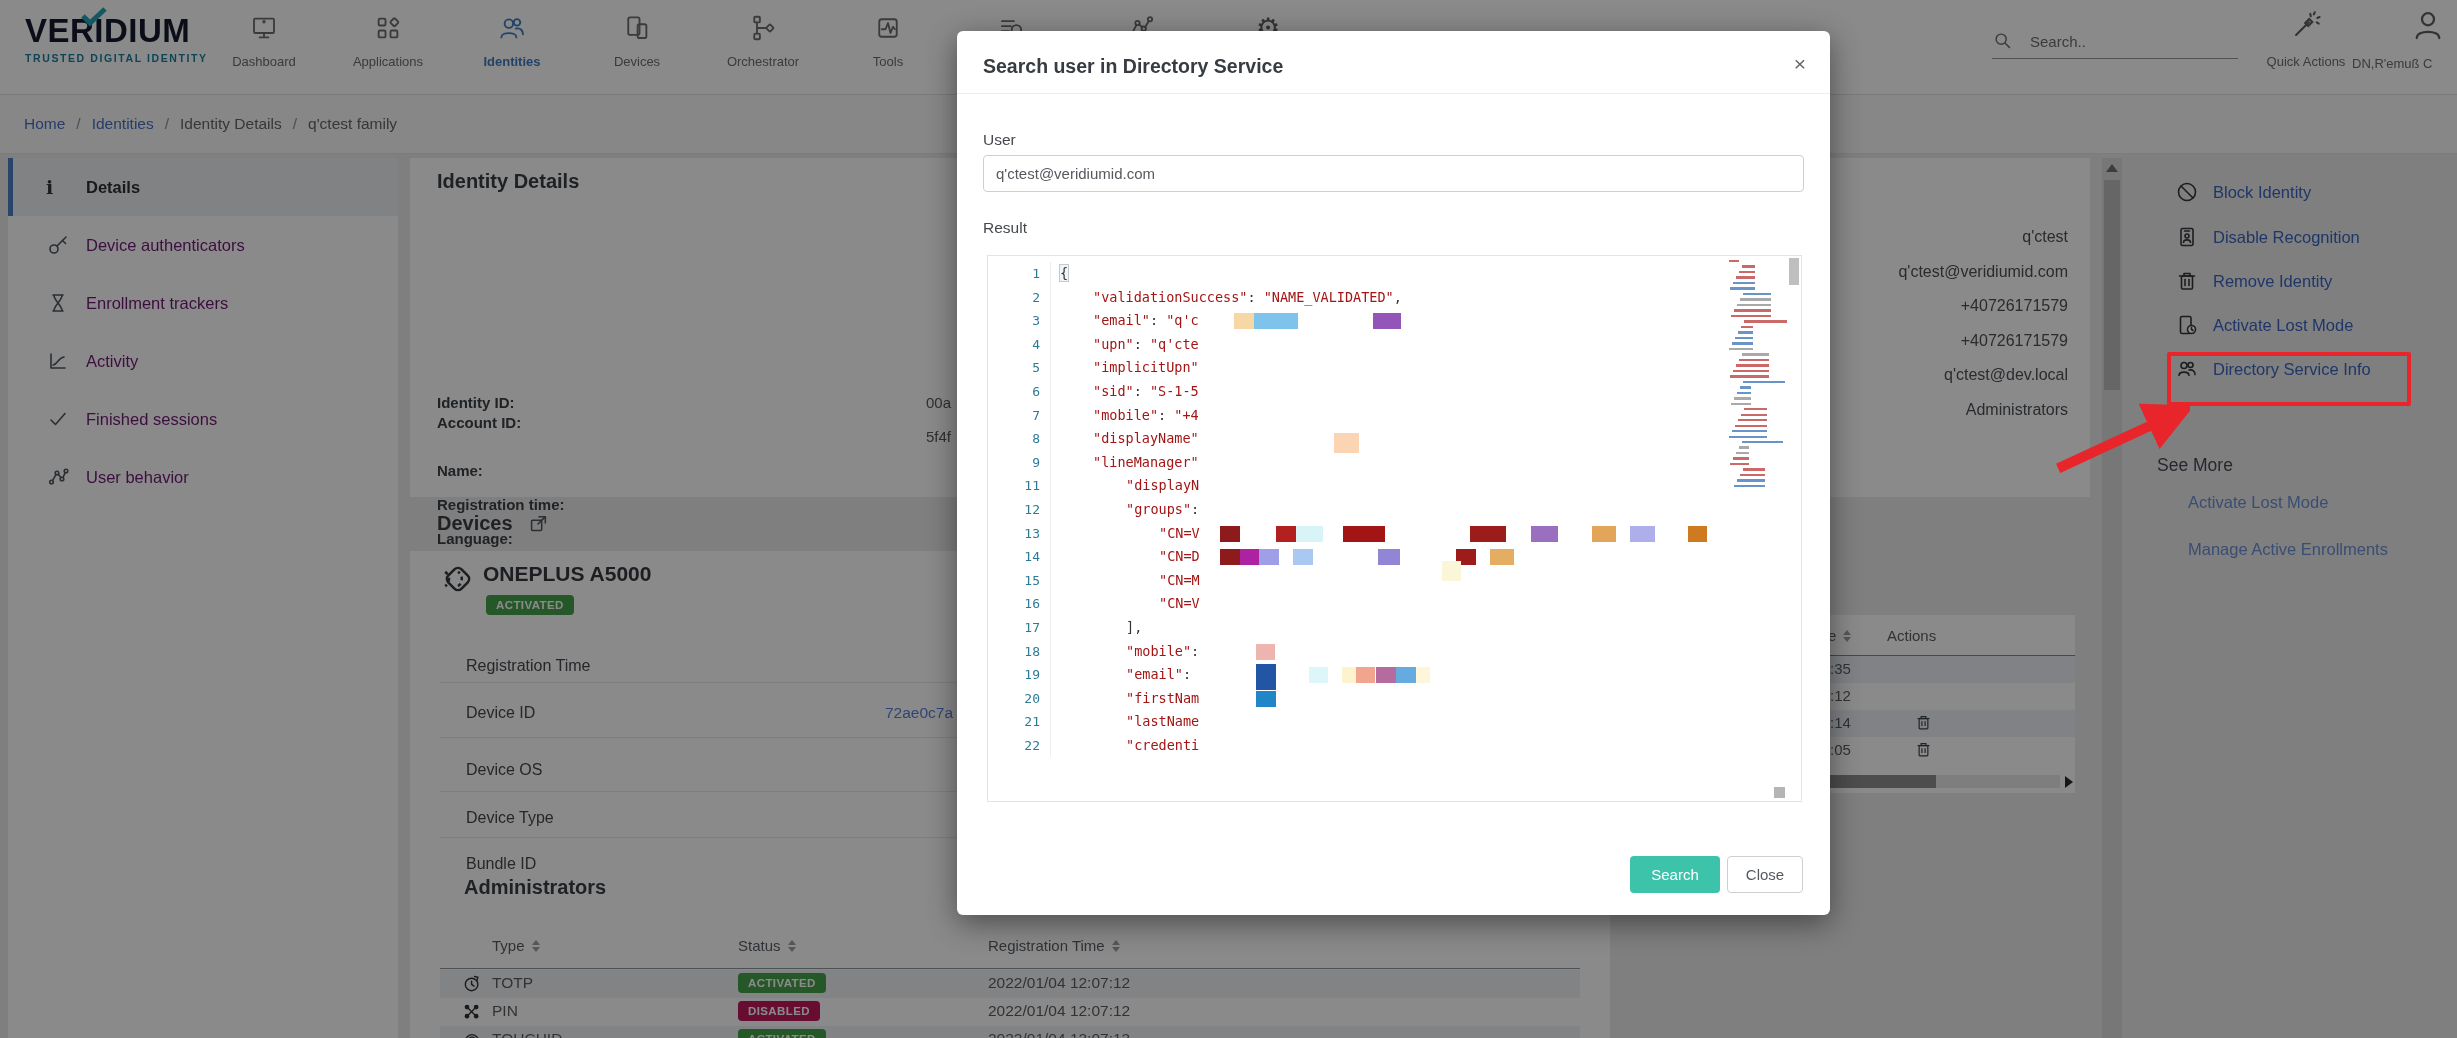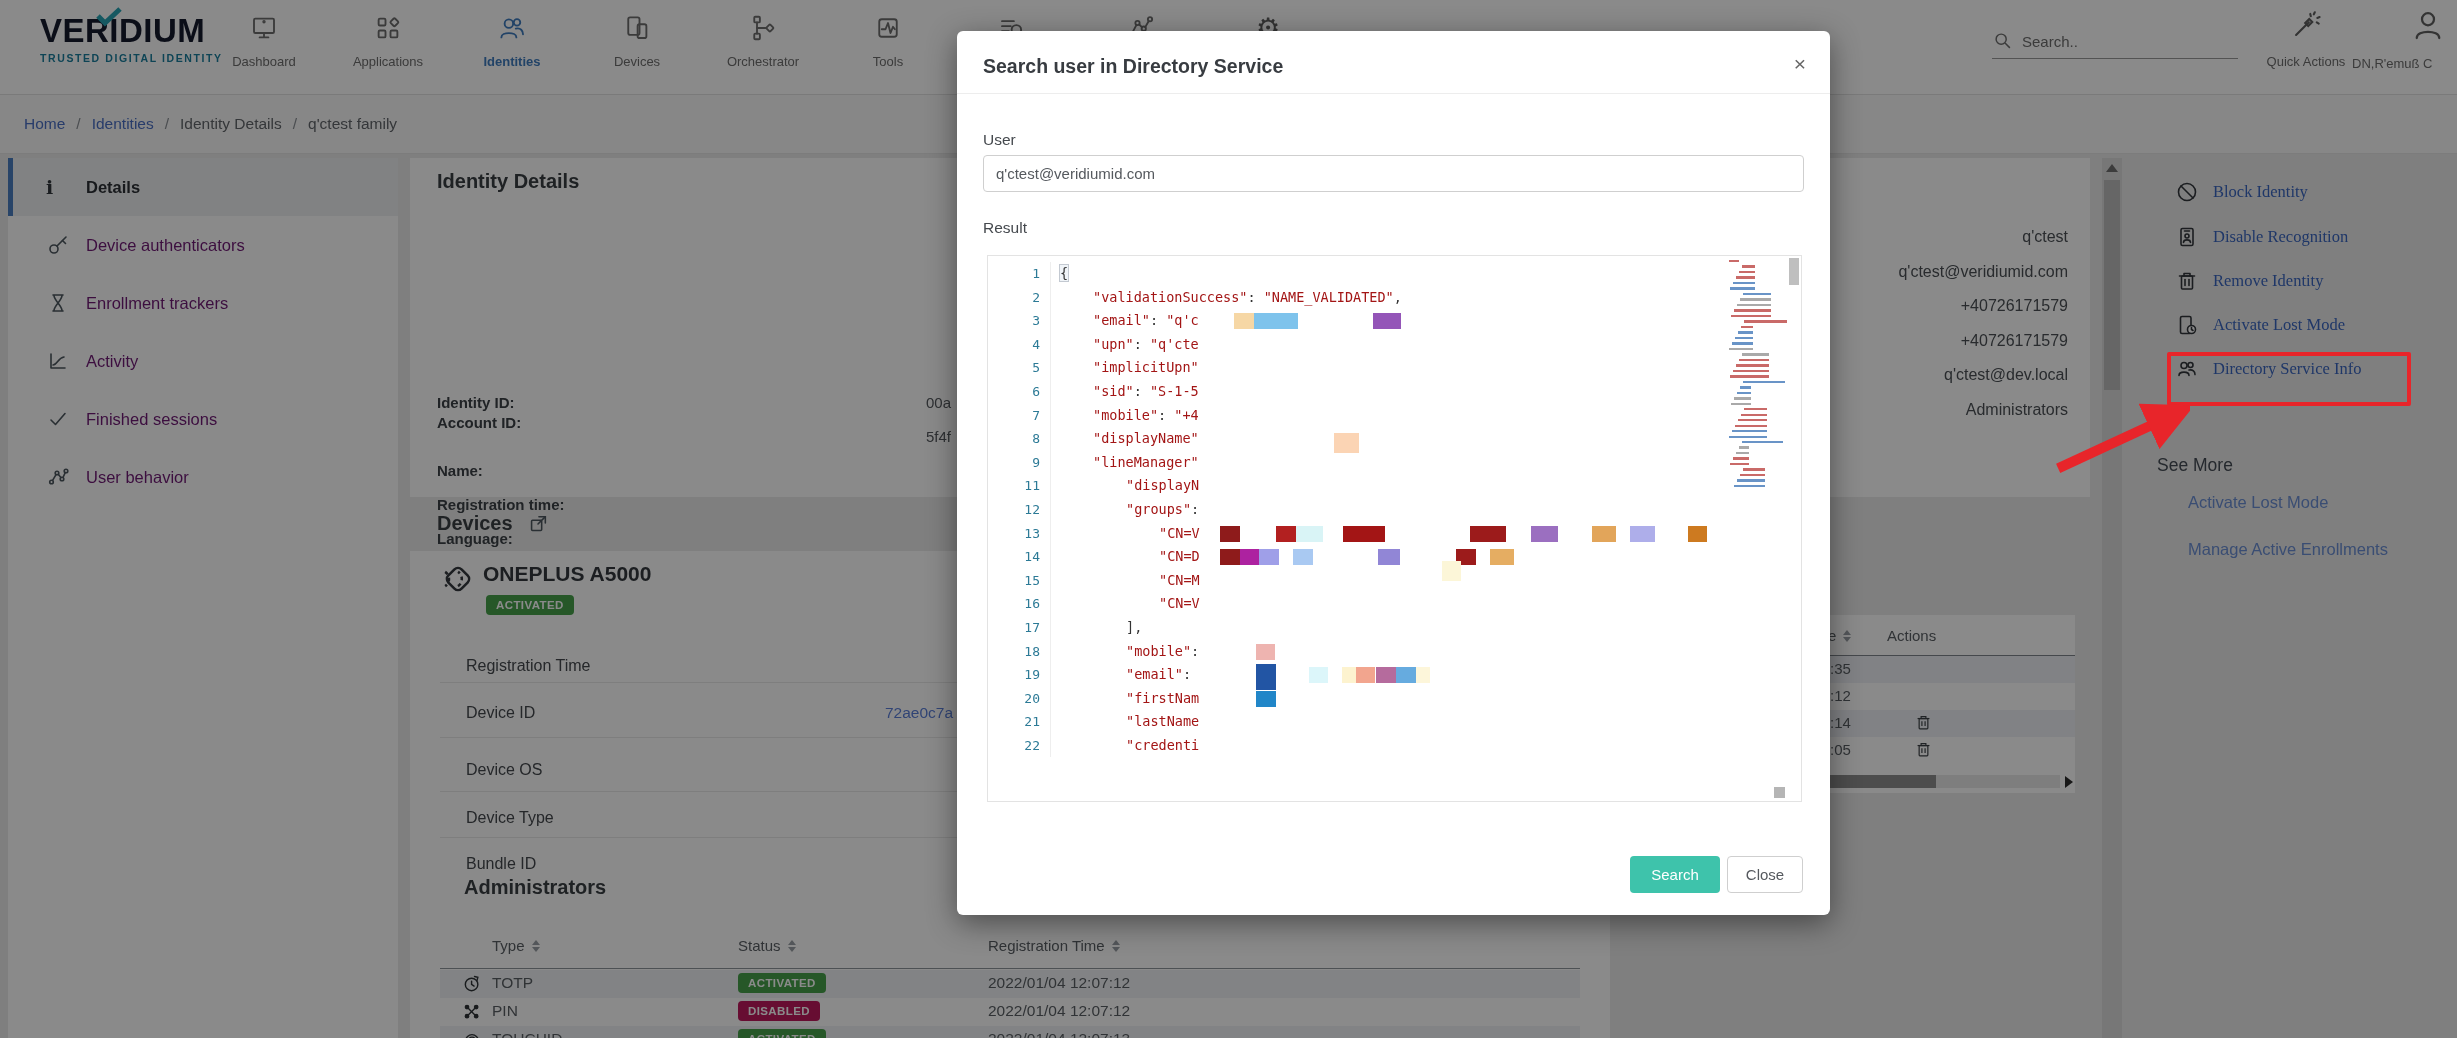--- a/index.html
+++ b/index.html
@@ -1,32 +1,32 @@
 <!DOCTYPE html>
 <html><head>
 <meta charset="utf-8">
 <style>
   html,body{margin:0;padding:0;background:#9a9a9a;font-family:"Liberation Sans",sans-serif;}
   #screen{position:relative;width:2457px;height:1038px;background:#ebebeb;overflow:hidden;}
 
   
   #navbar{position:absolute;left:0;top:0;width:2457px;height:94px;background:#ffffff;border-bottom:1px solid #e2e2e2;}
-  #logo{position:absolute;left:40px;top:14px;width:190px;}
+  #logo{position:absolute;left:25px;top:14px;width:190px;}
   #logo .brand{font-size:33px;font-weight:800;letter-spacing:.5px;color:#161b2e;line-height:34px;}
   #logo .tag{font-size:10.5px;font-weight:700;letter-spacing:1.6px;color:#1a7f9e;margin-top:4px;}
   #logo .chk{position:absolute;left:56px;top:-7px;}
   .nav-item{position:absolute;top:8px;width:124px;text-align:center;cursor:pointer;}
   .nav-item .ic{height:40px;display:flex;align-items:center;justify-content:center;}
   .nav-item .lb{font-size:13px;color:#6e6e6e;margin-top:6px;}
   .nav-item svg{stroke:#6e6e6e;fill:none;stroke-width:1.5;stroke-linecap:round;stroke-linejoin:round;}
   .nav-item.active .lb{color:#3f7cbf;font-weight:700;}
   .nav-item.active svg{stroke:#3f7cbf;}
   #nav-search{position:absolute;left:1992px;top:30px;width:246px;border-bottom:1px solid #9a9a9a;display:flex;align-items:center;padding-bottom:6px;}
   #nav-search svg{stroke:#6e6e6e;fill:none;stroke-width:1.6;}
-  #nav-search input{border:none;outline:none;background:transparent;font-size:15px;color:#555;margin-left:6px;width:180px;font-family:"Liberation Sans",sans-serif;}
+  #nav-search input{border:none;outline:none;background:transparent;font-size:15px;color:#555;margin-left:14px;width:180px;font-family:"Liberation Sans",sans-serif;}
   #nav-search input::placeholder{color:#6e6e6e;}
   #quick-actions{position:absolute;left:2248px;top:8px;width:116px;text-align:center;cursor:pointer;}
   #quick-actions .lb,#user-menu .lb{font-size:13px;color:#6e6e6e;margin-top:8px;white-space:nowrap;}
   #quick-actions svg,#user-menu svg{stroke:#5f5f5f;fill:none;stroke-width:1.5;stroke-linecap:round;}
   #user-menu{position:absolute;left:2352px;top:8px;width:130px;text-align:left;cursor:pointer;}
   #user-menu .ic{padding-left:58px;height:40px;}
 
   
   #breadcrumb{position:absolute;left:0;top:95px;width:2457px;height:58px;background:#fafafa;border-bottom:1px solid #e5e5e5;display:flex;align-items:center;padding-left:24px;font-size:15.5px;color:#62666b;}
   #breadcrumb .sep{margin:0 11px;color:#8a8f94;}
@@ -90,21 +90,21 @@
   #frag-scroll{position:absolute;left:0;top:160px;width:232px;height:13px;background:#e9e9e9;}
   #frag-thumb{position:absolute;left:0;top:0;width:108px;height:13px;background:#8f8f8f;}
   #frag-arrow{position:absolute;left:237px;top:161px;width:0;height:0;border-top:6px solid transparent;border-bottom:6px solid transparent;border-left:8px solid #2e2e2e;cursor:pointer;}
 
   
   #vscroll{position:absolute;left:2102px;top:158px;width:20px;height:880px;background:#dcdcdc;}
   #vscroll .uparr{position:absolute;left:4px;top:6px;width:0;height:0;border-left:6px solid transparent;border-right:6px solid transparent;border-bottom:8px solid #6f6f6f;}
   #vscroll .vthumb{position:absolute;left:2px;top:22px;width:16px;height:210px;background:#bdbdbd;}
 
   
-  .act-item{position:absolute;left:2175px;display:flex;align-items:center;cursor:pointer;font-family:Liberation Serif, serif;}
+  .act-item{position:absolute;left:2175px;display:flex;align-items:center;cursor:pointer;}
   .act-item svg{stroke:#33373c;fill:none;stroke-width:1.6;stroke-linecap:round;stroke-linejoin:round;}
   .act-item .al{margin-left:14px;font-size:16.5px;color:#3a66c0;}
   #see-more-label{position:absolute;left:2157px;top:455px;font-size:17.5px;color:#454c55;}
   .sm-link{position:absolute;left:2188px;font-size:16.5px;color:#6b8fd4;cursor:pointer;}
 
   
   #hl-box{position:absolute;left:2167px;top:352px;width:236px;height:46px;border:4px solid #e8252a;border-radius:2px;z-index:45;}
   #hl-arrow{position:absolute;left:2030px;top:385px;z-index:45;}
 
   

